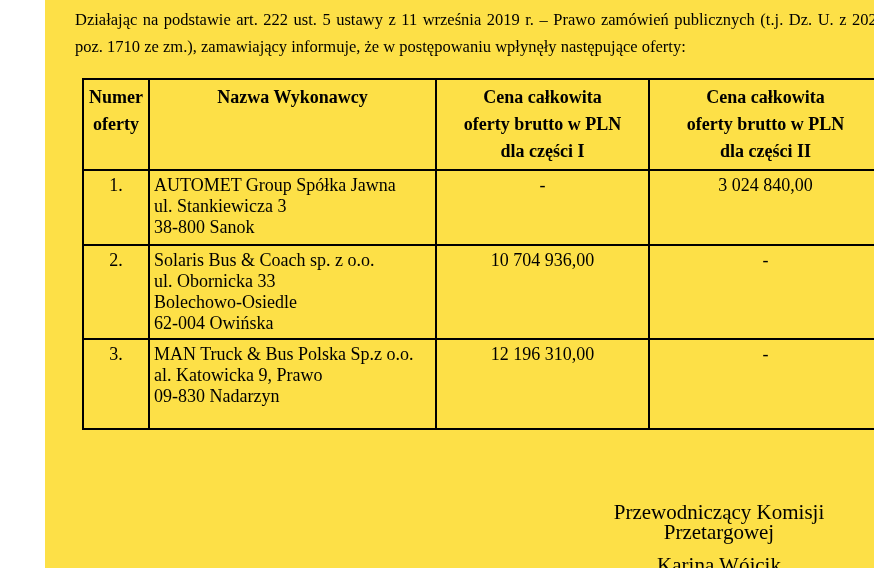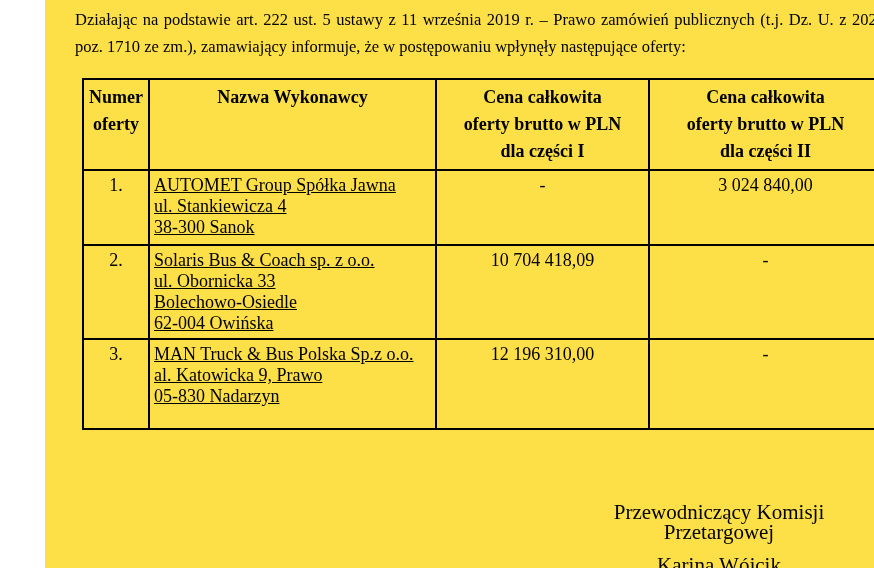--- a/index.html
+++ b/index.html
@@ -44,21 +44,20 @@
   }
   .hdr-line { line-height: 27px; }
   td.num {
     text-align: center;
     padding-top: 5px;
     font-size: 16px;
   }
   td.name {
     padding: 5px 4px 2px 8px;
     line-height: 21px;
-    text-decoration: underline;
   }
   td.price {
     text-align: center;
     vertical-align: middle;
     font-size: 16px;
     padding-bottom: 8px;
   }
   tr.row-1 td { height: 65px; }
   tr.row-2 td { height: 84px; }
   tr.row-3 td { height: 80px; }
@@ -104,43 +103,43 @@
           <div class="hdr-line">oferty brutto w PLN</div>
           <div class="hdr-line">dla części II</div>
         </th>
       </tr>
     </thead>
     <tbody>
       <tr class="row-1">
         <td class="num">1.</td>
         <td class="name">
           <div>AUTOMET Group Spółka  Jawna</div>
-          <div>ul. Stankiewicza 4</div>
-          <div>38-300 Sanok</div>
+          <div>ul. Stankiewicza 3</div>
+          <div>38-800 Sanok</div>
         </td>
         <td class="price">-</td>
         <td class="price">3 024 840,00</td>
       </tr>
       <tr class="row-2">
         <td class="num">2.</td>
         <td class="name">
           <div>Solaris Bus &amp; Coach sp. z o.o.</div>
           <div>ul. Obornicka 33</div>
           <div>Bolechowo-Osiedle</div>
           <div>62-004 Owińska</div>
         </td>
-        <td class="price">10 704 418,09</td>
+        <td class="price">10 704 936,00</td>
         <td class="price">-</td>
       </tr>
       <tr class="row-3">
         <td class="num">3.</td>
         <td class="name">
           <div>MAN Truck &amp; Bus Polska Sp.z o.o.</div>
           <div>al. Katowicka 9, Prawo</div>
-          <div>05-830 Nadarzyn</div>
+          <div>09-830 Nadarzyn</div>
         </td>
         <td class="price">12 196 310,00</td>
         <td class="price">-</td>
       </tr>
     </tbody>
   </table>
 
   <div class="signature">
     <div class="sig-title">Przewodniczący Komisji Przetargowej</div>
     <div class="sig-name">Karina Wójcik</div>

